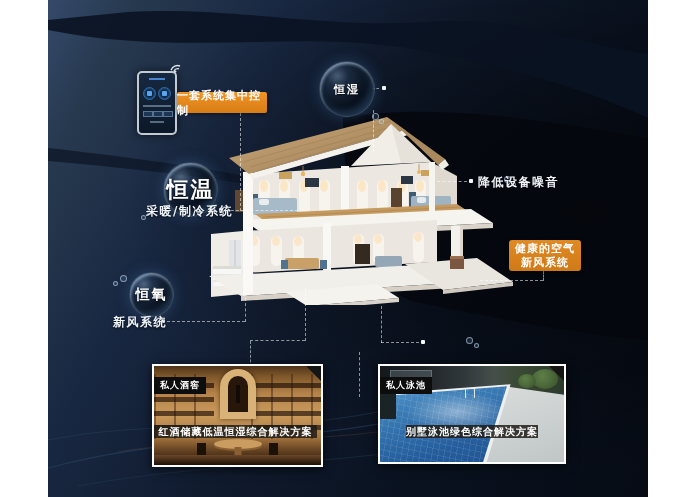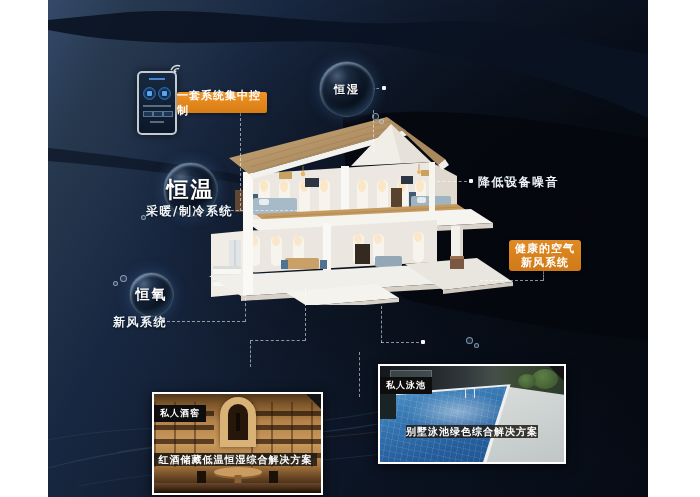--- a/index.html
+++ b/index.html
@@ -275,21 +275,21 @@
 
   <div class="feat" style="left:478px;top:174px;">降低设备噪音</div>
   <div class="feat" style="left:146px;top:203px;">采暖/制冷系统</div>
   <div class="feat" style="left:113px;top:314px;">新风系统</div>
 
   <div class="hl-card">
     <span>健康的空气</span>
     <span>新风系统</span>
   </div>
 
-  <div class="photo" style="left:152px;top:364px;width:167px;height:99px;margin-top:28px;">
+  <div class="photo" style="left:152px;top:364px;width:167px;height:99px;">
     <div class="photo-inner">
       <div class="wine-bg"></div>
       <div class="wine-shelf" style="left:0;width:36%;"></div>
       <div class="wine-shelf" style="right:0;width:42%;"></div>
       <div class="wine-arch">
         <div class="wine-arch-inner"></div>
         <div class="wine-bottle"></div>
       </div>
       <div class="wine-table"></div>
       <div class="wine-ped"></div>

